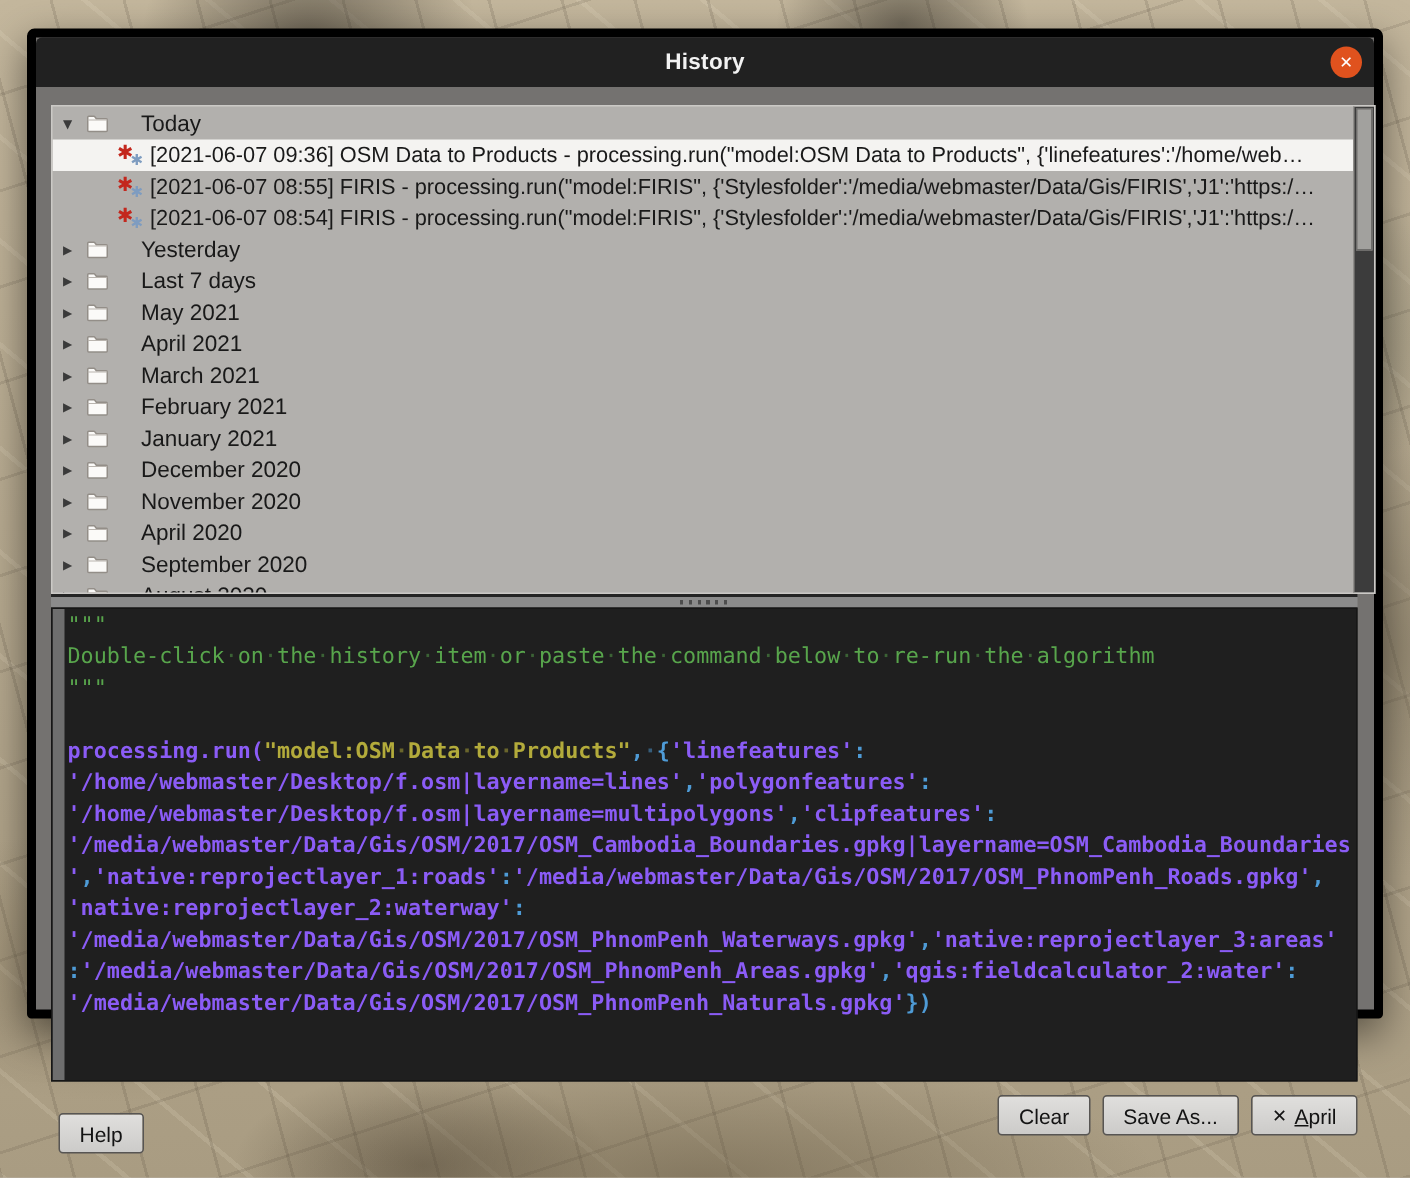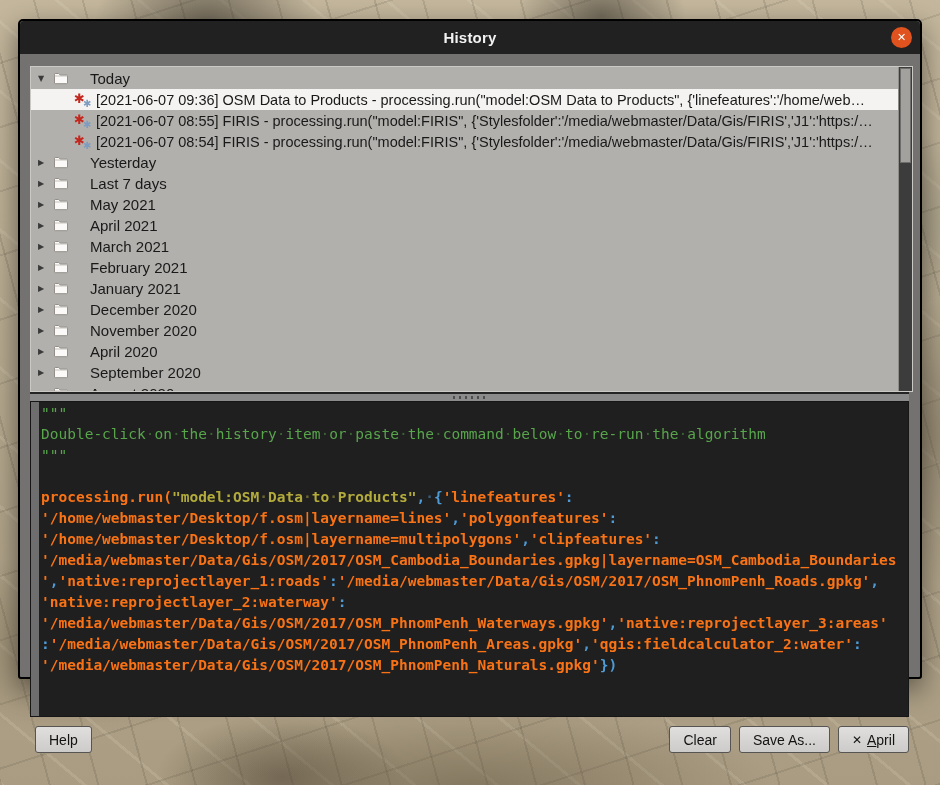--- a/index.html
+++ b/index.html
@@ -24,21 +24,21 @@
       repeating-linear-gradient(40deg, rgba(255,244,222,.12) 0 3px, transparent 3px 53px),
       linear-gradient(#c4b79d, #a99c82);
   }
   .map-top{
     position:absolute;left:0;top:0;width:940px;height:18px;
     background:linear-gradient(90deg,#211d17,#3b342a 22%,#191613 48%,#34302六 0,#2f2b23 72%,#141210);
   }
   
   .dialog{
     position:absolute;left:18px;top:19px;width:904px;height:660px;
-    background:#747270;border:2px solid #000000;border-radius:5px 5px 3px 3px;
+    background:#747270;border:6px solid #000000;border-radius:5px 5px 3px 3px;
     box-shadow:0 10px 28px rgba(0,0,0,.5);box-sizing:border-box;
   }
   .titlebar{
     position:absolute;left:0;top:0;right:0;height:33px;
     background:#212121;border-radius:4px 4px 0 0;
     display:flex;align-items:center;justify-content:center;
   }
   .title{color:#f2f2f2;font-size:15px;font-weight:bold;letter-spacing:.2px}
   .close-circle{
     position:absolute;right:8px;top:6px;width:21px;height:21px;border-radius:50%;
@@ -78,34 +78,34 @@
     position:absolute;left:10px;right:11px;top:380px;height:316px;
     background:#1f1f1f;border:1px solid #161616;box-sizing:border-box;overflow:hidden;
   }
   .code-margin{position:absolute;left:0;top:0;bottom:0;width:8px;background:#6e6e6e}
   .code-lines{
     position:absolute;left:10px;top:1px;right:0;
     font-family:"DejaVu Sans Mono",monospace;font-size:14.5px;font-weight:bold;
     line-height:21px;white-space:pre;
   }
   .code-line{height:21px}
-  .c-g{color:#f97316}
+  .c-g{color:#8b5cf6}
   .c-d{color:#58a54c;font-weight:normal}
   .c-y{color:#b3ab3b}
   .c-b{color:#4e9bd6}
   .sp{font-style:normal;opacity:.5}
   
   .btnbar{position:absolute;left:10px;right:11px;top:705px;height:28px}
   .btn{
     height:27px;padding:0 13px;border:1px solid #575553;border-radius:3px;
     background:linear-gradient(#e0dfdd,#cccbc9);
     font-family:"Liberation Sans",sans-serif;font-size:14px;color:#131313;
     display:inline-flex;align-items:center;cursor:pointer;box-sizing:border-box;
   }
-  .btn-left{position:absolute;left:5px;top:0}
+  .btn-left{position:absolute;left:5px;top:12px}
   .btn-right{position:absolute;right:0;top:0;display:flex;gap:8px}
   .close-x{margin-right:5px;font-family:"DejaVu Sans",sans-serif;font-size:12px}
   .ufirst{display:inline-block}
   .ufirst::first-letter{text-decoration:underline}
 </style>
 </head>
 <body>
 
 <div class="map-bg"></div>
 <div class="map-top"></div>

